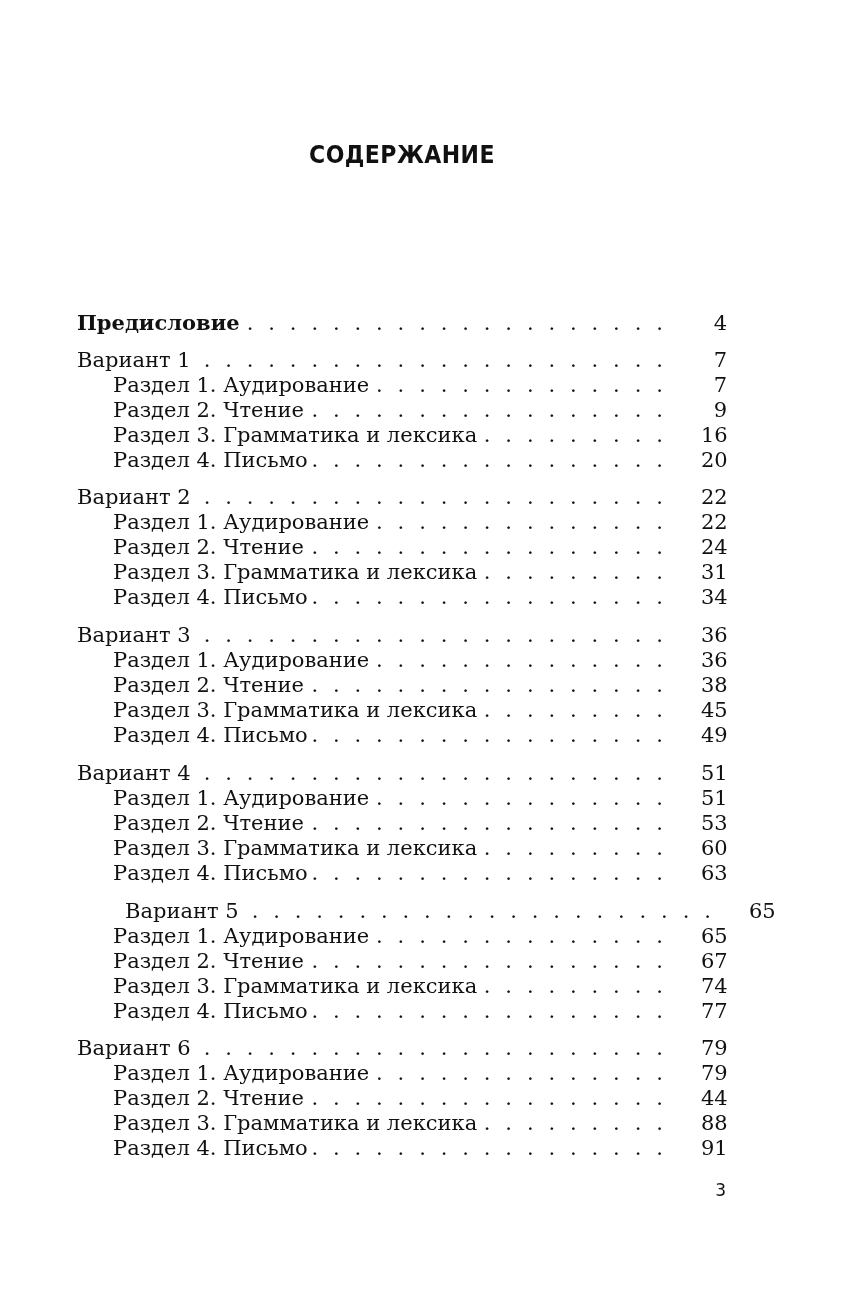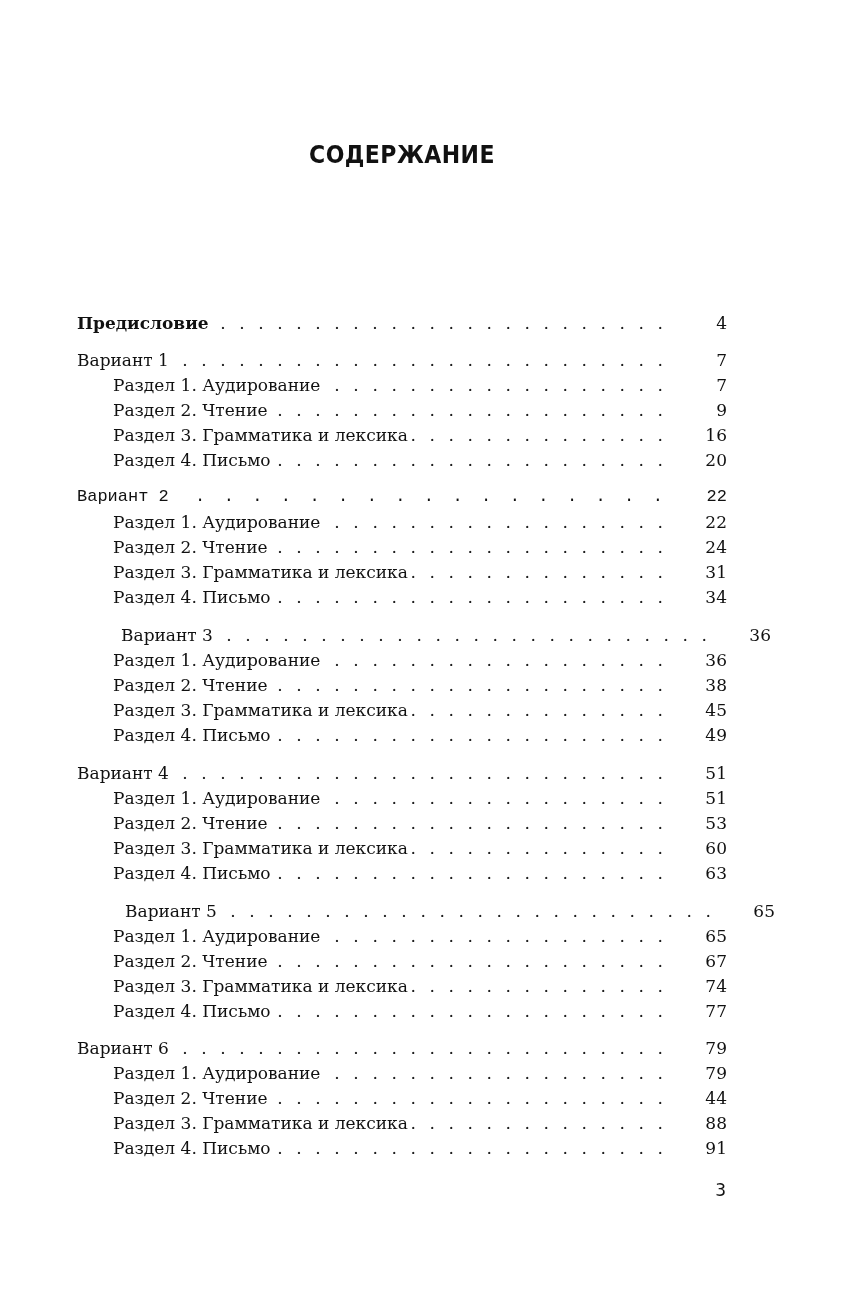--- a/index.html
+++ b/index.html
@@ -5,21 +5,21 @@
   html, body { margin: 0; padding: 0; background: #ffffff; }
   body { width: 844px; height: 1311px; position: relative; overflow: hidden; color: #111111; }
   .title {
     position: absolute; left: 0; width: 804px; top: 140px; text-align: center;
     font-family: "DejaVu Sans", sans-serif; font-weight: bold; font-size: 25px;
     letter-spacing: 0.5px; transform: scaleX(0.88); transform-origin: 402px 0;
   }
   .toc { position: absolute; left: 0; top: 0; width: 844px; height: 1311px; }
   .row {
     position: absolute; height: 24px; left: 77px; width: 650px;
-    font-family: "DejaVu Serif", serif; font-size: 17px; line-height: 24px;
+    font-family: "DejaVu Serif", serif; font-size: 21px; line-height: 24px;
     display: flex; align-items: baseline;
   }
   .row.sub { left: 113px; width: 614px; }
   .row .text { white-space: nowrap; padding-right: 4px; }
   .row .text.bold { font-weight: bold; }
   .row .sec { }
   .row .leader {
     flex: 1; overflow: hidden; white-space: nowrap; letter-spacing: 4.1px;
     text-align: right; direction: rtl; margin-right: 34px;
   }
@@ -58,21 +58,21 @@
     <div class="row sub" style="top: 423px;">
       <span class="text"><span class="sec">Раздел 3.</span> <span>Грамматика и лексика</span></span>
       <span class="leader">. . . . . . . . . . . . . . . . . . . . . . . . . . . . . . . . . . . . . . . . . . . . . . . . . . . . . . . . . . . . . . . . . . . . . . </span>
       <span class="page">16</span>
     </div>
     <div class="row sub" style="top: 448px;">
       <span class="text"><span class="sec">Раздел 4.</span> <span>Письмо</span></span>
       <span class="leader">. . . . . . . . . . . . . . . . . . . . . . . . . . . . . . . . . . . . . . . . . . . . . . . . . . . . . . . . . . . . . . . . . . . . . . </span>
       <span class="page">20</span>
     </div>
-    <div class="row" style="top: 485px; font-family: Liberation Mono, monospace;">
+    <div class="row" style="top: 485px;">
       <span class="text">Вариант 2</span>
       <span class="leader">. . . . . . . . . . . . . . . . . . . . . . . . . . . . . . . . . . . . . . . . . . . . . . . . . . . . . . . . . . . . . . . . . . . . . . </span>
       <span class="page">22</span>
     </div>
     <div class="row sub" style="top: 510px;">
       <span class="text"><span class="sec">Раздел 1.</span> <span>Аудирование</span></span>
       <span class="leader">. . . . . . . . . . . . . . . . . . . . . . . . . . . . . . . . . . . . . . . . . . . . . . . . . . . . . . . . . . . . . . . . . . . . . . </span>
       <span class="page">22</span>
     </div>
     <div class="row sub" style="top: 535px;">
@@ -83,21 +83,21 @@
     <div class="row sub" style="top: 560px;">
       <span class="text"><span class="sec">Раздел 3.</span> <span>Грамматика и лексика</span></span>
       <span class="leader">. . . . . . . . . . . . . . . . . . . . . . . . . . . . . . . . . . . . . . . . . . . . . . . . . . . . . . . . . . . . . . . . . . . . . . </span>
       <span class="page">31</span>
     </div>
     <div class="row sub" style="top: 585px;">
       <span class="text"><span class="sec">Раздел 4.</span> <span>Письмо</span></span>
       <span class="leader">. . . . . . . . . . . . . . . . . . . . . . . . . . . . . . . . . . . . . . . . . . . . . . . . . . . . . . . . . . . . . . . . . . . . . . </span>
       <span class="page">34</span>
     </div>
-    <div class="row" style="top: 623px; margin-left: 44px;">
+    <div class="row" style="top: 623px;">
       <span class="text">Вариант 3</span>
       <span class="leader">. . . . . . . . . . . . . . . . . . . . . . . . . . . . . . . . . . . . . . . . . . . . . . . . . . . . . . . . . . . . . . . . . . . . . . </span>
       <span class="page">36</span>
     </div>
     <div class="row sub" style="top: 648px;">
       <span class="text"><span class="sec">Раздел 1.</span> <span>Аудирование</span></span>
       <span class="leader">. . . . . . . . . . . . . . . . . . . . . . . . . . . . . . . . . . . . . . . . . . . . . . . . . . . . . . . . . . . . . . . . . . . . . . </span>
       <span class="page">36</span>
     </div>
     <div class="row sub" style="top: 673px;">

